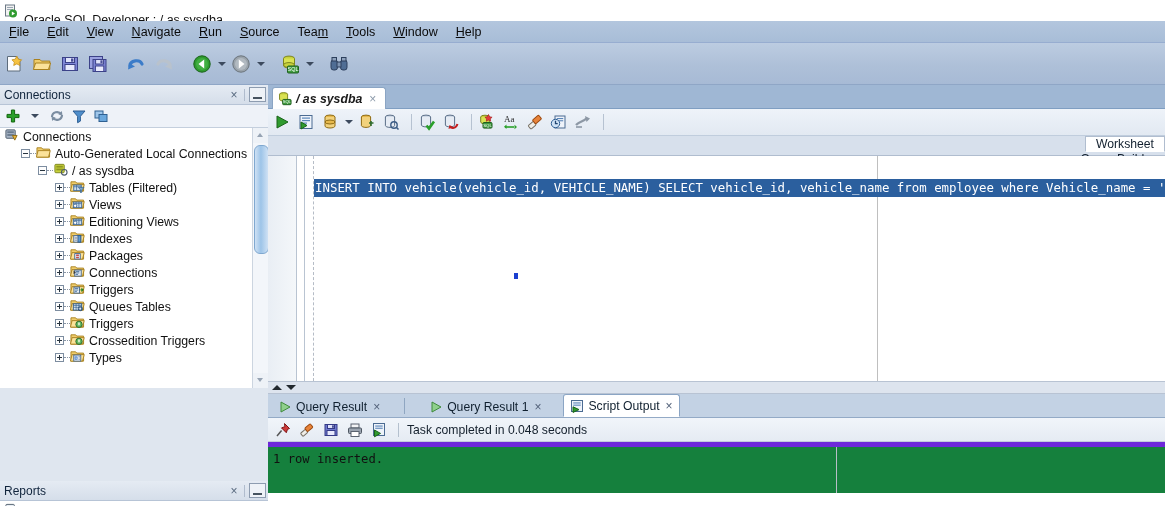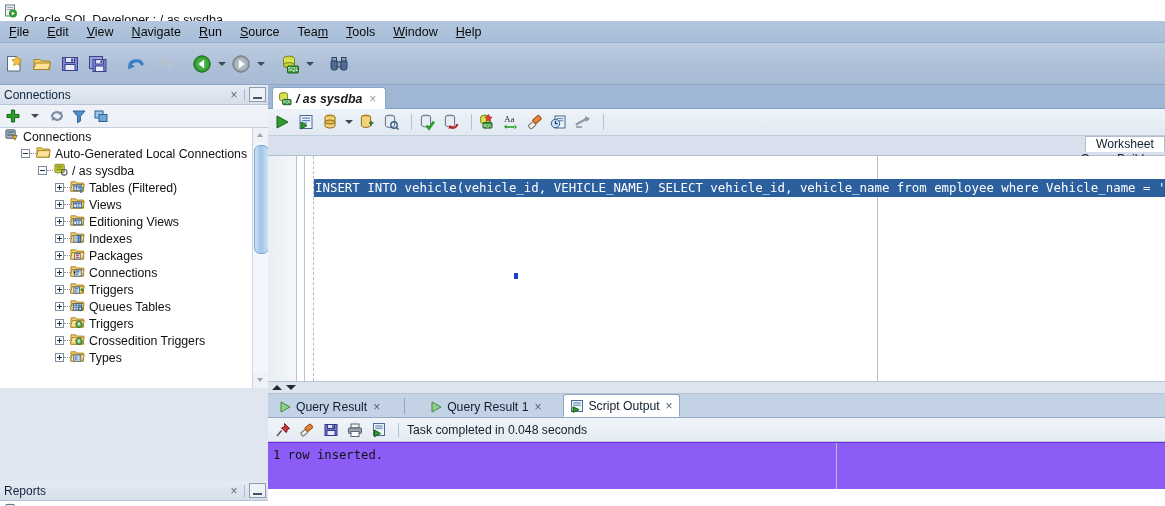--- a/index.html
+++ b/index.html
@@ -212,22 +212,22 @@
   .outtoolbar {
     height: 23px; background: linear-gradient(to bottom,#f1f5fa 0%, #e5ebf3 100%);
     border-bottom: 1px solid #c2cddb;
     display:flex; align-items:center; padding-left:4px; gap:2px;
   }
   .ot-btn { width:22px;height:22px;display:flex;align-items:center;justify-content:center;cursor:default;}
   .ot-sep { width:1px;height:14px;background:#b4c0ce;margin:0 6px; }
   .ot-status { font-size:12.2px; color:#14202d; }
 
   .outarea {
-    position:relative; background:#8b5cf6; height: 46px;
-    border-top: 1px solid #6d28d9;
+    position:relative; background:#15803d; height: 46px;
+    border-top: 5px solid #6d28d9;
   }
   .outarea .vdiv { position:absolute; top:0; bottom:0; left:568px; width:1px; background:#b7bec7; }
   .outtext {
     position:absolute; left:5px; top:5px;
     font-family: "DejaVu Sans Mono","Liberation Mono",monospace; font-size:12.2px; color:#111;
     white-space: pre;
   }
 </style>
 </head>
 <body>

